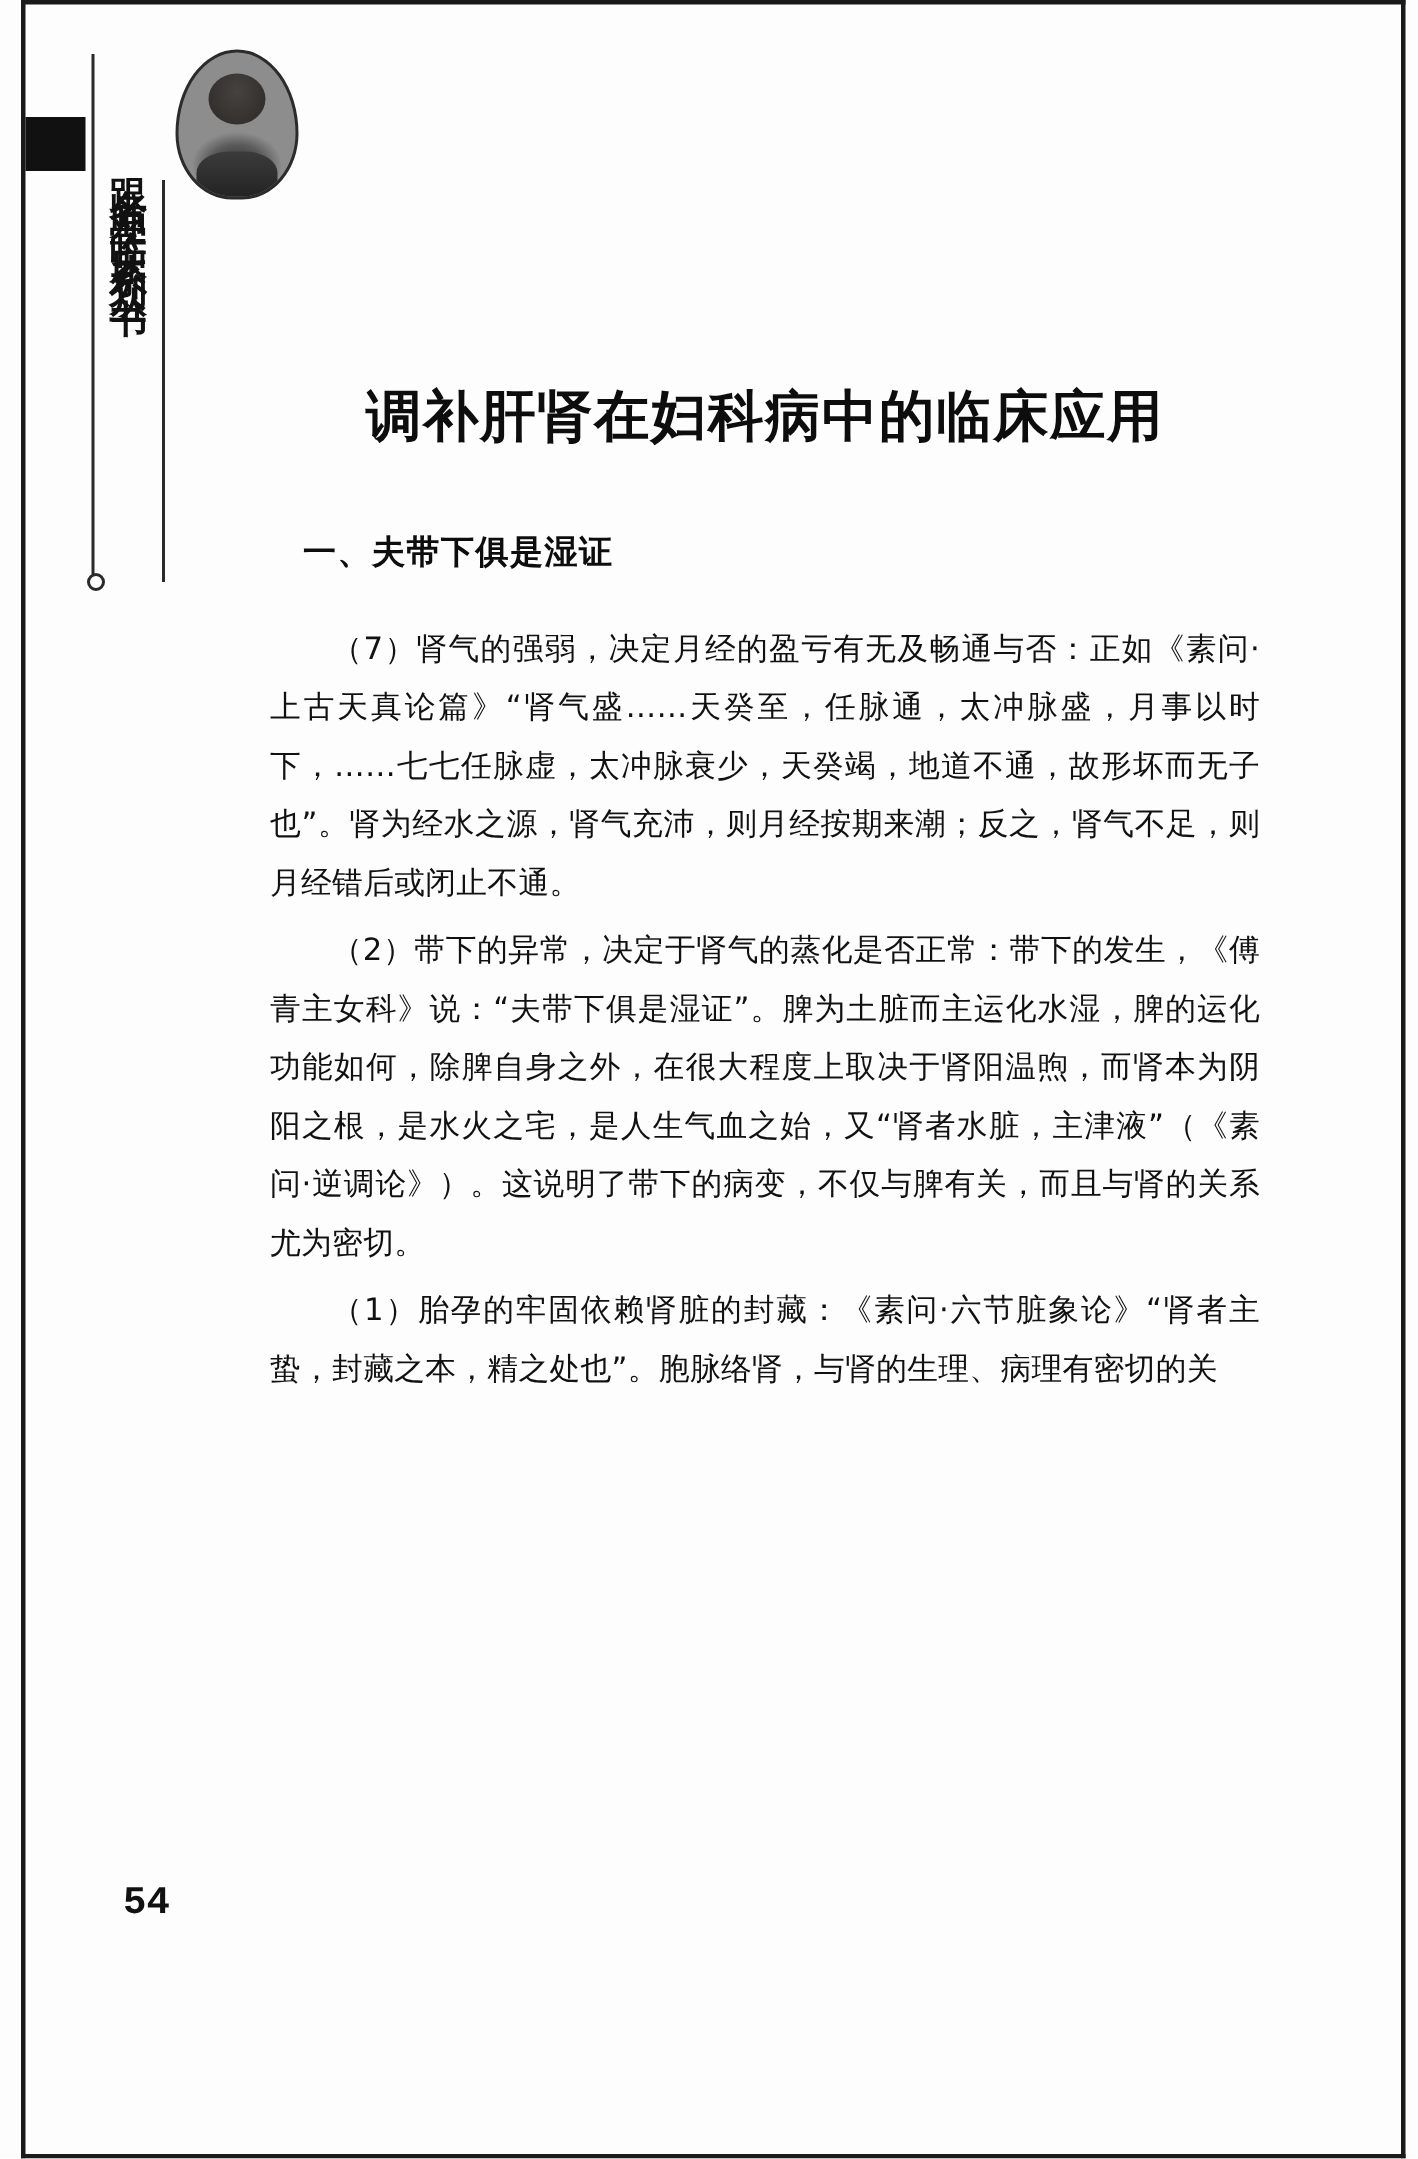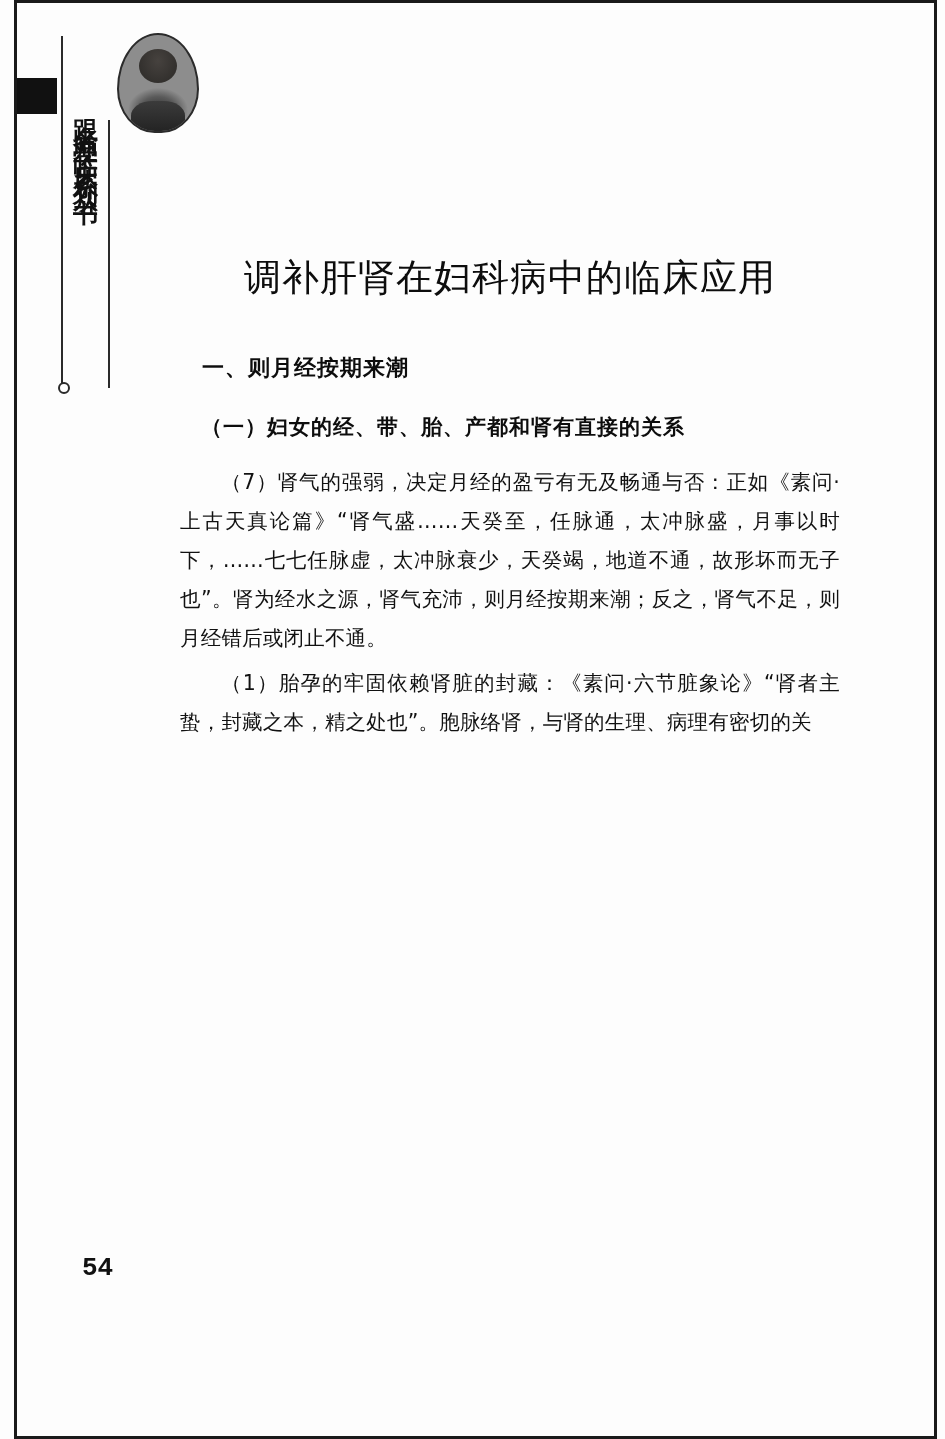--- a/index.html
+++ b/index.html
@@ -146,21 +146,21 @@
   .content {
     position: absolute;
     left: 180px;
     top: 255px;
     width: 660px;
   }
 
   h1.doc-title {
     margin: 0 0 52px 0;
     font-size: 37px;
-    font-weight: normal;
+    font-weight: bold;
     letter-spacing: 1px;
     color: #0d0d0d;
     text-align: center;
     line-height: 1.25;
     font-family: "DejaVu Sans", "Liberation Sans", sans-serif;
   }
 
   p.para {
     margin: 0 0 6px 0;
     font-size: 20.5px;
@@ -217,26 +217,26 @@
 
   <div class="series-title">跟名师学临床系列丛书</div>
 
   <div class="portrait"></div>
 
   <div class="content">
 
     <h1 class="doc-title">调补肝肾在妇科病中的临床应用</h1>
 
 
-    <h2 class="sec-heading">一、则月经按期来潮</h2>
-
-    <h3 class="subsec-heading">（一）妇女的经、带、胎、产都和肾有直接的关系</h3>
+    <h2 class="sec-heading">一、夫带下俱是湿证</h2>
+
 
     <p class="para">（7）肾气的强弱，决定月经的盈亏有无及畅通与否：正如《素问·上古天真论篇》“肾气盛……天癸至，任脉通，太冲脉盛，月事以时下，……七七任脉虚，太冲脉衰少，天癸竭，地道不通，故形坏而无子也”。肾为经水之源，肾气充沛，则月经按期来潮；反之，肾气不足，则月经错后或闭止不通。</p>
 
+    <p class="para">（2）带下的异常，决定于肾气的蒸化是否正常：带下的发生，《傅青主女科》说：“夫带下俱是湿证”。脾为土脏而主运化水湿，脾的运化功能如何，除脾自身之外，在很大程度上取决于肾阳温煦，而肾本为阴阳之根，是水火之宅，是人生气血之始，又“肾者水脏，主津液”（《素问·逆调论》）。这说明了带下的病变，不仅与脾有关，而且与肾的关系尤为密切。</p>
 
     <p class="para">（1）胎孕的牢固依赖肾脏的封藏：《素问·六节脏象论》“肾者主蛰，封藏之本，精之处也”。胞脉络肾，与肾的生理、病理有密切的关</p>
 
   </div>
 
   <div class="page-number">54</div>
 
 </div>
 
 </body></html>

